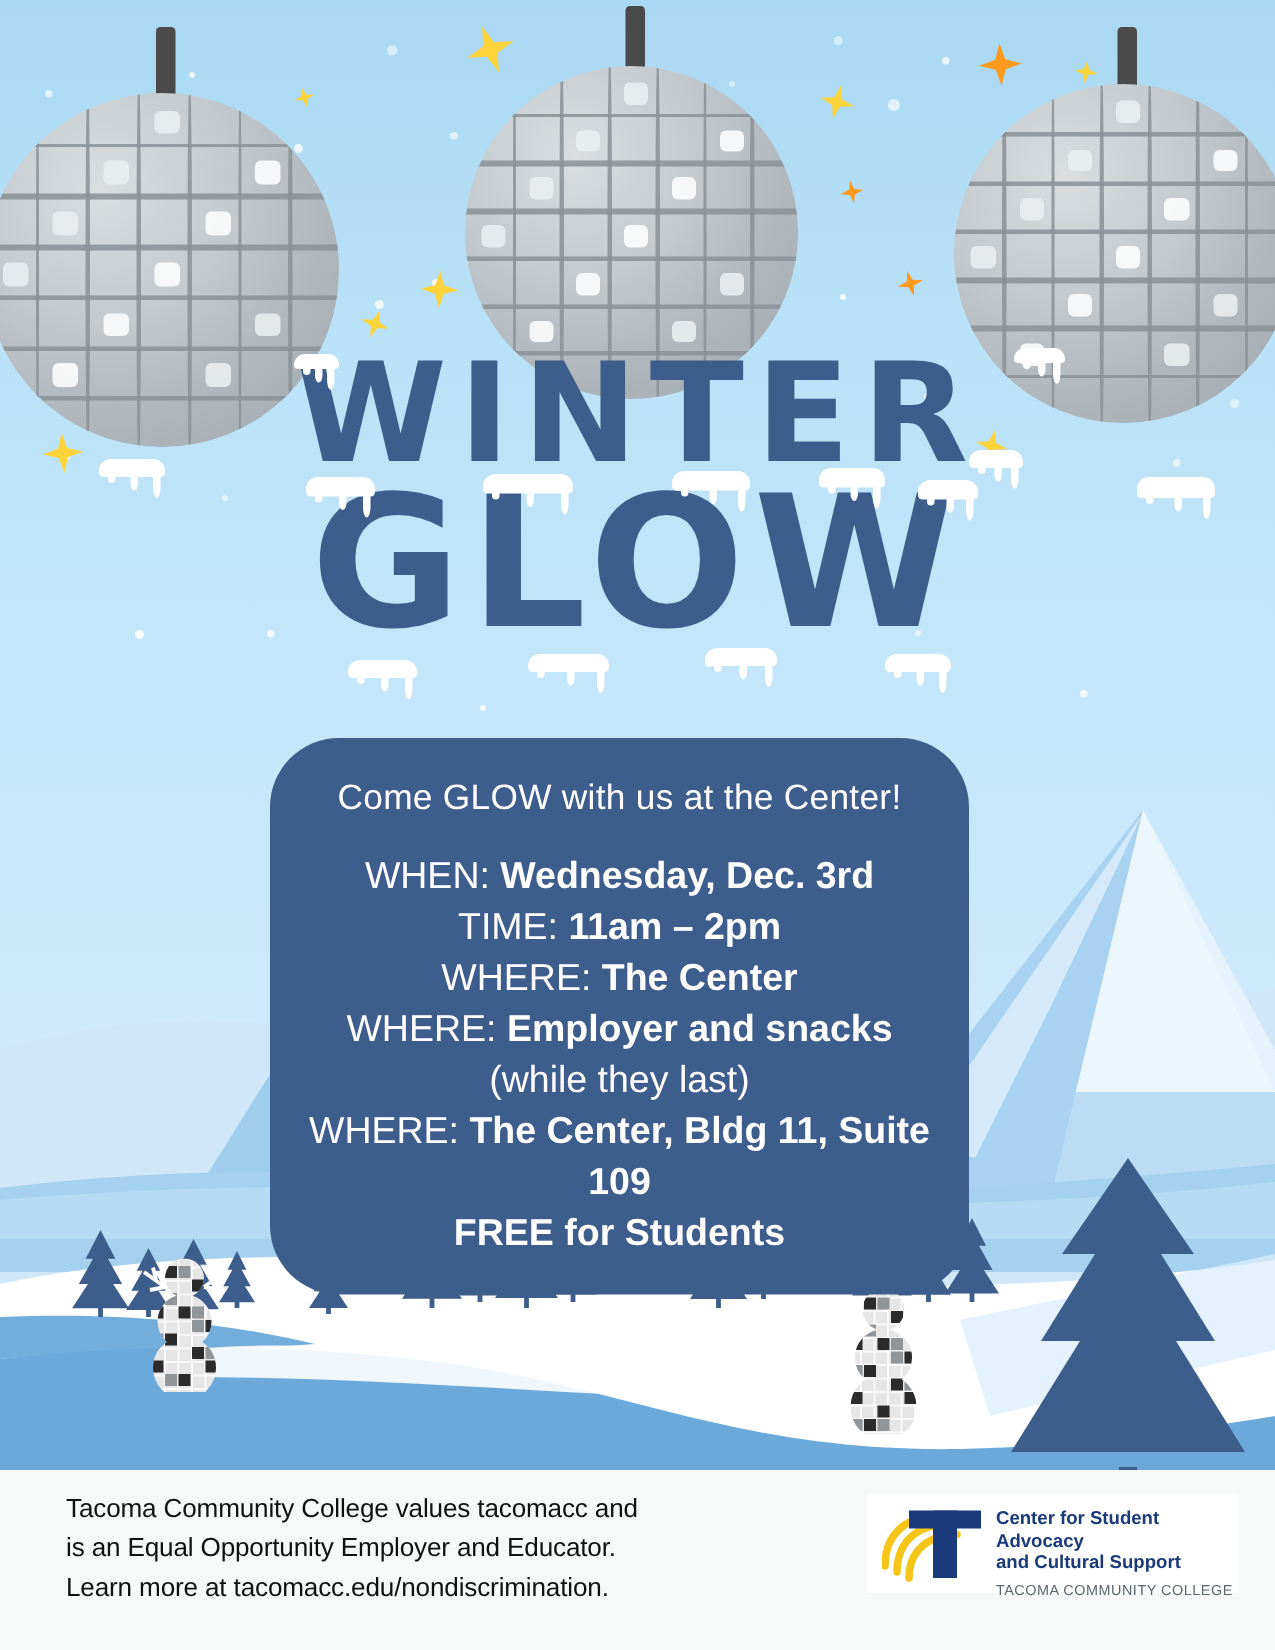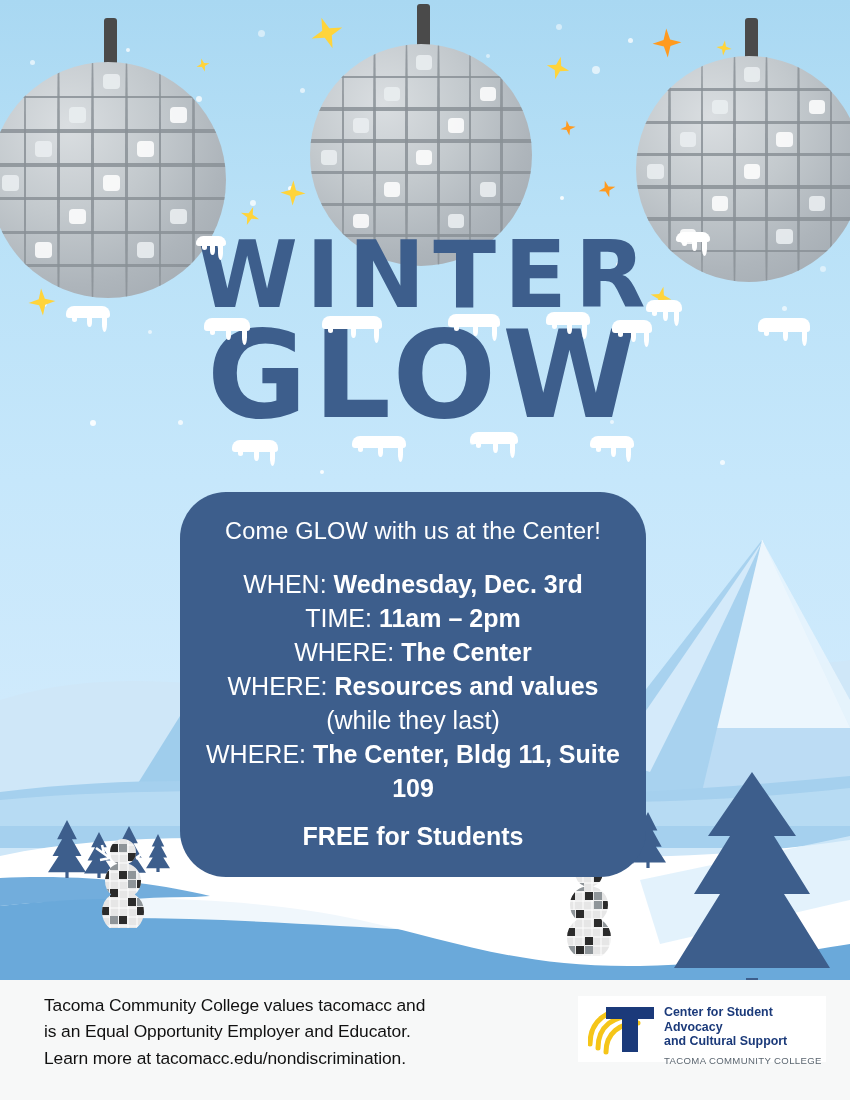--- a/index.html
+++ b/index.html
@@ -37,21 +37,21 @@
   .snowcap{position:absolute;background:#ffffff;border-radius:8px 8px 3px 3px;}
   .icicle{position:absolute;background:#ffffff;border-radius:0 0 50% 50%;}
 
   
   .card{position:absolute;left:180px;top:492px;width:466px;
         background:#3d5e8c;border-radius:46px;color:#ffffff;
         padding:26px 22px 24px 22px;box-sizing:border-box;text-align:center;}
   .card .lede{font-size:23.5px;font-weight:400;letter-spacing:.2px;margin-bottom:22px;}
   .card .row{font-size:25px;line-height:1.36;font-weight:400;}
   .card .row b{font-weight:bold;}
-  .card .row.bold-only{font-weight:bold;margin-top:14px;}
+  .card .row.bold-only{font-weight:bold;}
 
   
   .land{position:absolute;left:0;top:0;width:850px;height:1100px;}
   .shape{position:absolute;}
 
   .snowman{position:absolute;}
 
   
   .footer{position:absolute;left:0;top:980px;width:850px;height:120px;background:#f7f8f8;}
   .foot-text{position:absolute;left:44px;top:992px;width:430px;color:#111111;
@@ -480,21 +480,21 @@
       </g>
     </svg>
   </div>
 
   <div class="card">
     <div class="lede">Come GLOW with us at the Center!</div>
     <div id="card-rows">
         <div class="row"><span>WHEN: </span><b>Wednesday, Dec. 3rd</b></div>
         <div class="row"><span>TIME: </span><b>11am – 2pm</b></div>
         <div class="row"><span>WHERE: </span><b>The Center</b></div>
-        <div class="row"><span>WHERE: </span><b>Resources and values</b></div>
+        <div class="row"><span>WHERE: </span><b>Employer and snacks</b></div>
         <div class="row">(while they last)</div>
         <div class="row"><span>WHERE: </span><b>The Center, Bldg 11, Suite 109</b></div>
         <div class="row bold-only">FREE for Students</div>
       </div>
   </div>
 
   <div class="footer"></div>
 
   <div class="foot-text">
     <div>Tacoma Community College values tacomacc and</div>

